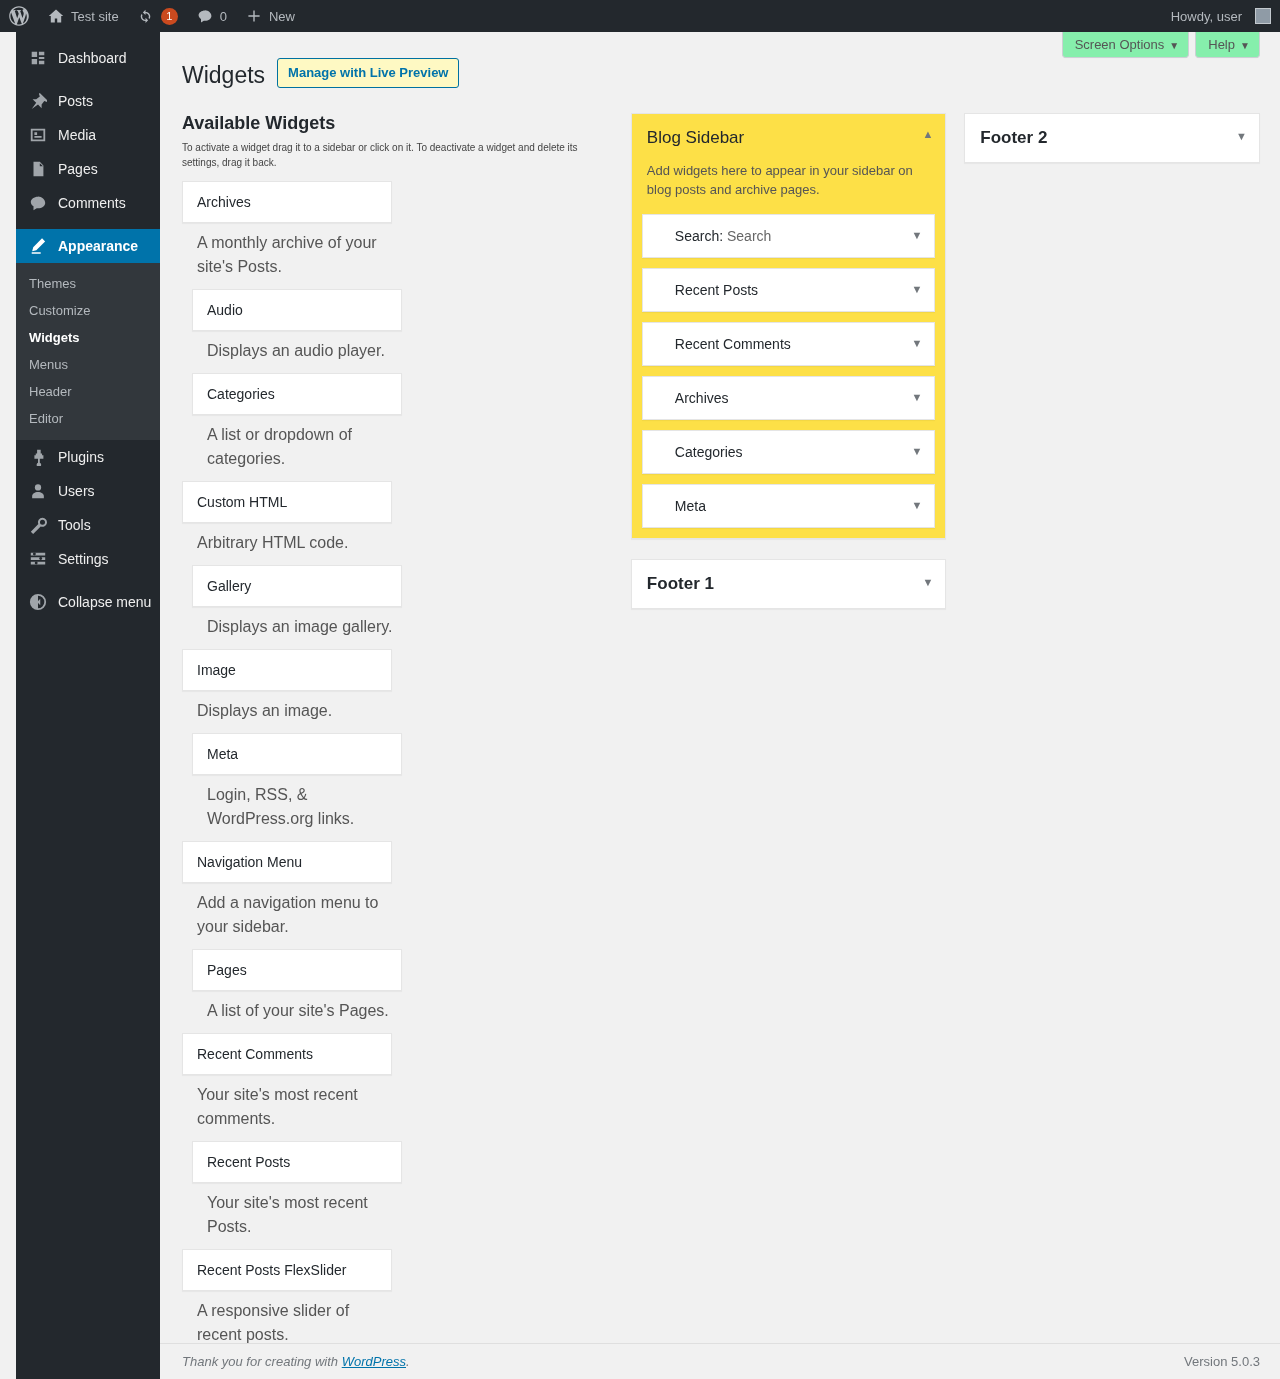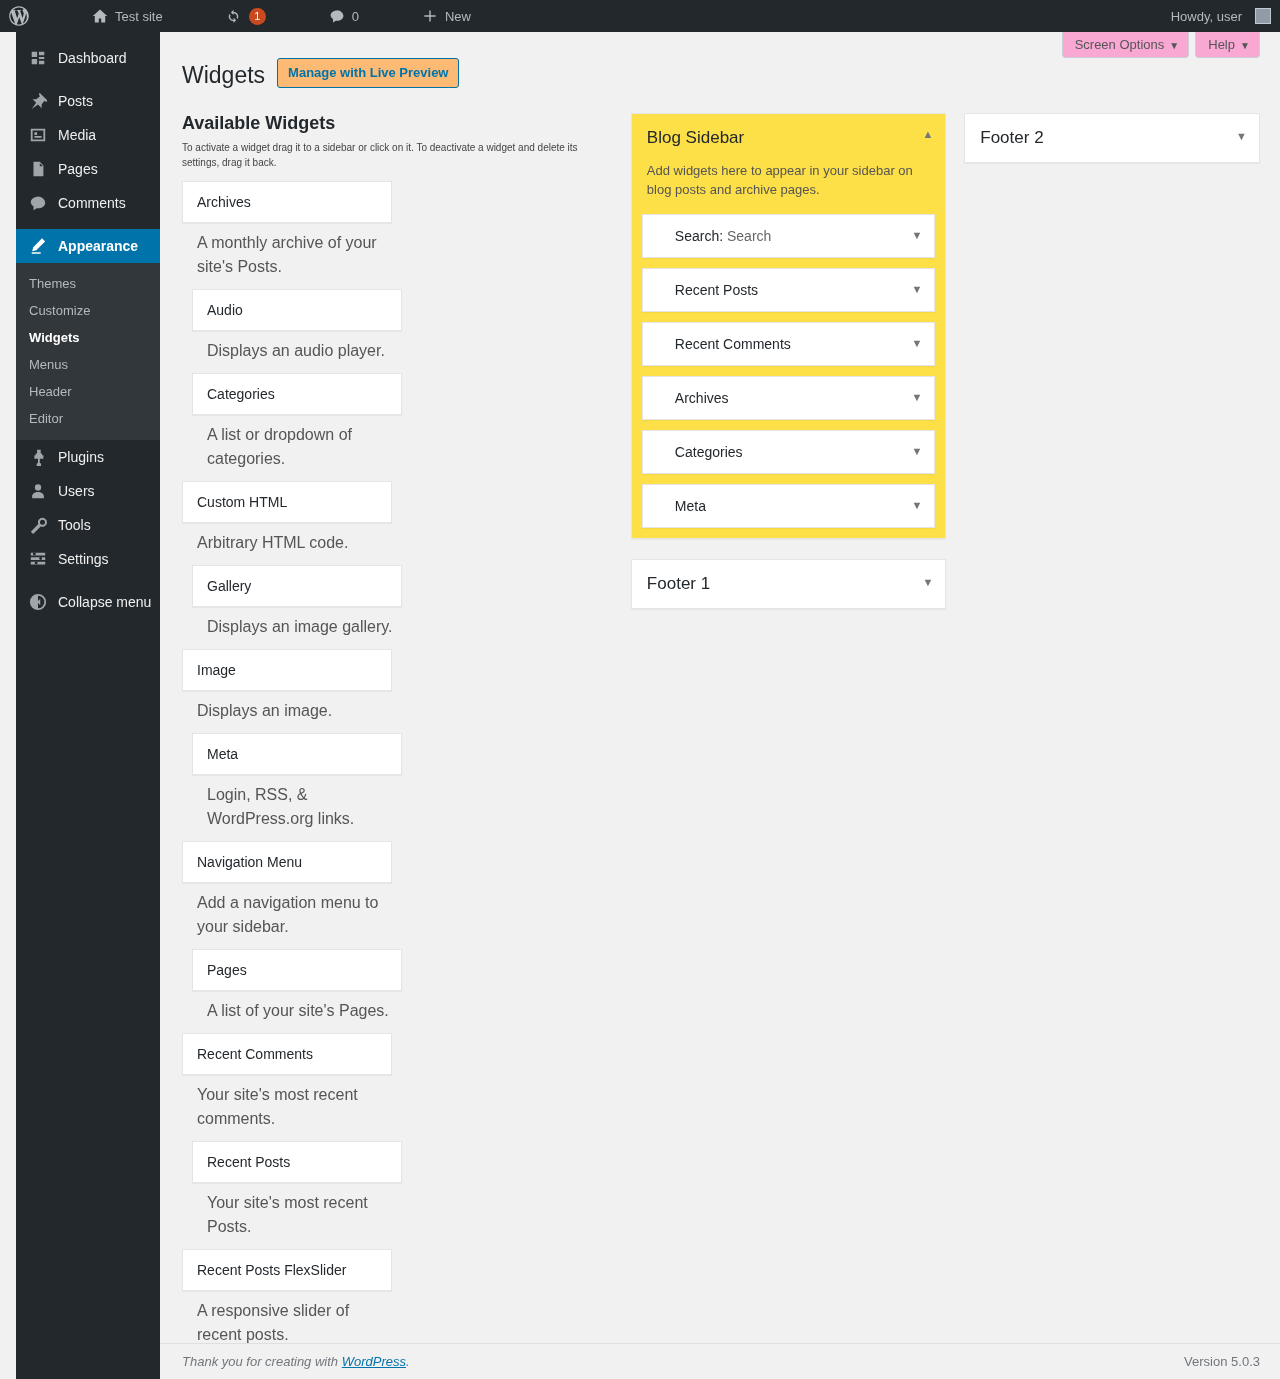--- a/index.html
+++ b/index.html
@@ -14,21 +14,20 @@
   }
   body { position: relative; width: 1280px; min-height: 1379px; }
 
   
   #adminbar {
     position: absolute; top: 0; left: 0; width: 1280px; height: 32px;
     background: #23282d; color: #b4b9be;
     display: flex; align-items: center;
     font-size: 13px;
     z-index: 50;
-    gap: 44px;
   }
   .ab-item {
     display: flex; align-items: center; gap: 6px;
     height: 32px; padding: 0 9px; color: #b4b9be; text-decoration: none;
     white-space: nowrap;
   }
   .ab-logo svg { display: block; }
   .ab-right { margin-left: auto; display: flex; align-items: center; }
   .ab-avatar {
     width: 16px; height: 16px; margin-left: 7px;
@@ -77,42 +76,42 @@
   #wpcontent {
     position: absolute; top: 32px; left: 160px; right: 0;
     width: 1120px; min-height: 1347px;
     background: #f1f1f1;
   }
   .screen-meta-links {
     position: absolute; right: 20px; top: 0;
     display: flex; gap: 0px;
   }
   .screen-meta-toggle {
-    background: #f9a8d4; border: 1px solid #ccd0d4; border-top: none;
+    background: #86efac; border: 1px solid #ccd0d4; border-top: none;
     border-radius: 0 0 4px 4px;
     padding: 5px 24px 5px 12px;
     font-size: 13px; color: #555; position: relative;
     margin-left: 6px; cursor: pointer;
     box-shadow: 0 1px 1px -1px rgba(0,0,0,.1);
   }
   .screen-meta-toggle .caret {
     position: absolute; right: 9px; top: 50%; transform: translateY(-50%);
     font-size: 10px;
   }
 
   .wrap { padding: 0 20px 0 22px; position: relative; }
   h1.page-title {
     font-size: 23px; font-weight: 400; color: #23282d;
     margin: 0; padding: 9px 0 4px 0; line-height: 1.3;
     display: flex; align-items: center; gap: 10px;
   }
   .title-wrap { padding-top: 20px; display: flex; align-items: center; gap: 12px;}
   .page-title-action {
     font-size: 13px; font-weight: 600; color: #0073aa;
-    background: #fdba74; border: 1px solid #0071a1; border-radius: 3px;
+    background: #fef9c3; border: 1px solid #0071a1; border-radius: 3px;
     padding: 4px 10px; line-height: 20px; cursor: pointer;
   }
 
   .columns { display: flex; gap: 0; align-items: flex-start; margin-top: 18px; }
   .col-left { width: 430px; }
   .col-mid { width: 320px; margin-left: 25px; }
   .col-right { width: 300px; margin-left: 18px; }
 
   h2.section-title {
     font-size: 18px; font-weight: 600; color: #23282d;
@@ -165,21 +164,21 @@
   }
   .sb-widget .w-caret { position: absolute; right: 12px; top: 14px; color: #72777c; font-size: 11px; }
   .sb-widget .w-sub { color: #666; }
 
   .closed-panel {
     background: #fff; border: 1px solid #e5e5e5;
     box-shadow: 0 1px 1px rgba(0,0,0,.04);
     padding: 13px 15px; position: relative; cursor: pointer;
   }
   .closed-panel h2 {
-    margin: 0; font-size: 17px; font-weight: 400; color: #23282d; line-height: 1.3;
+    margin: 0; font-size: 17px; font-weight: 700; color: #23282d; line-height: 1.3;
   }
   .closed-panel .toggle { position: absolute; right: 12px; top: 16px; color: #72777c; font-size: 11px; }
 
   #wpfooter {
     position: absolute; left: 160px; bottom: 0; width: 1120px;
     padding: 10px 20px 10px 22px;
     border-top: 1px solid #dfdfdf; background: #f1f1f1;
     display: flex; justify-content: space-between;
     font-size: 13px; color: #72777c; font-style: italic;
   }

